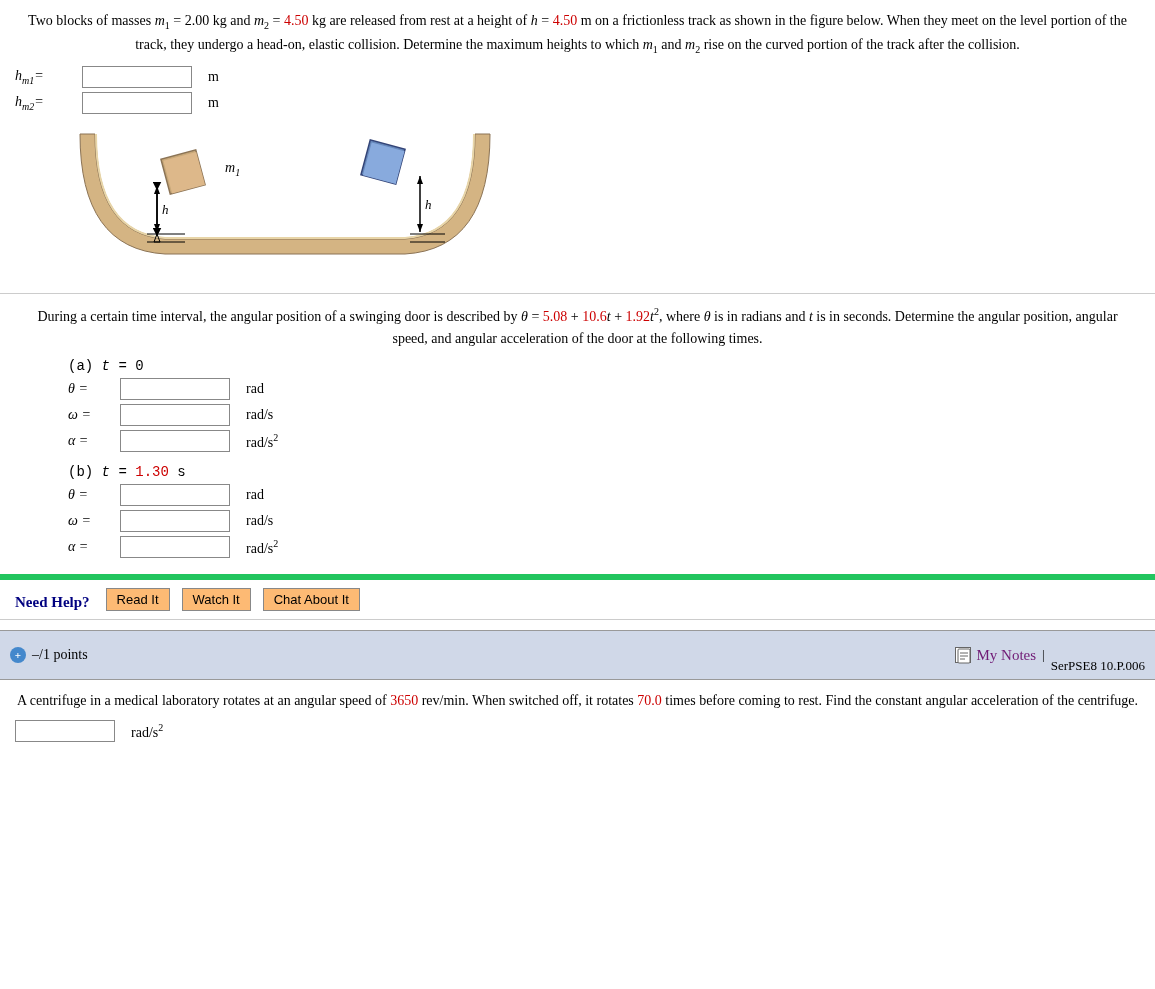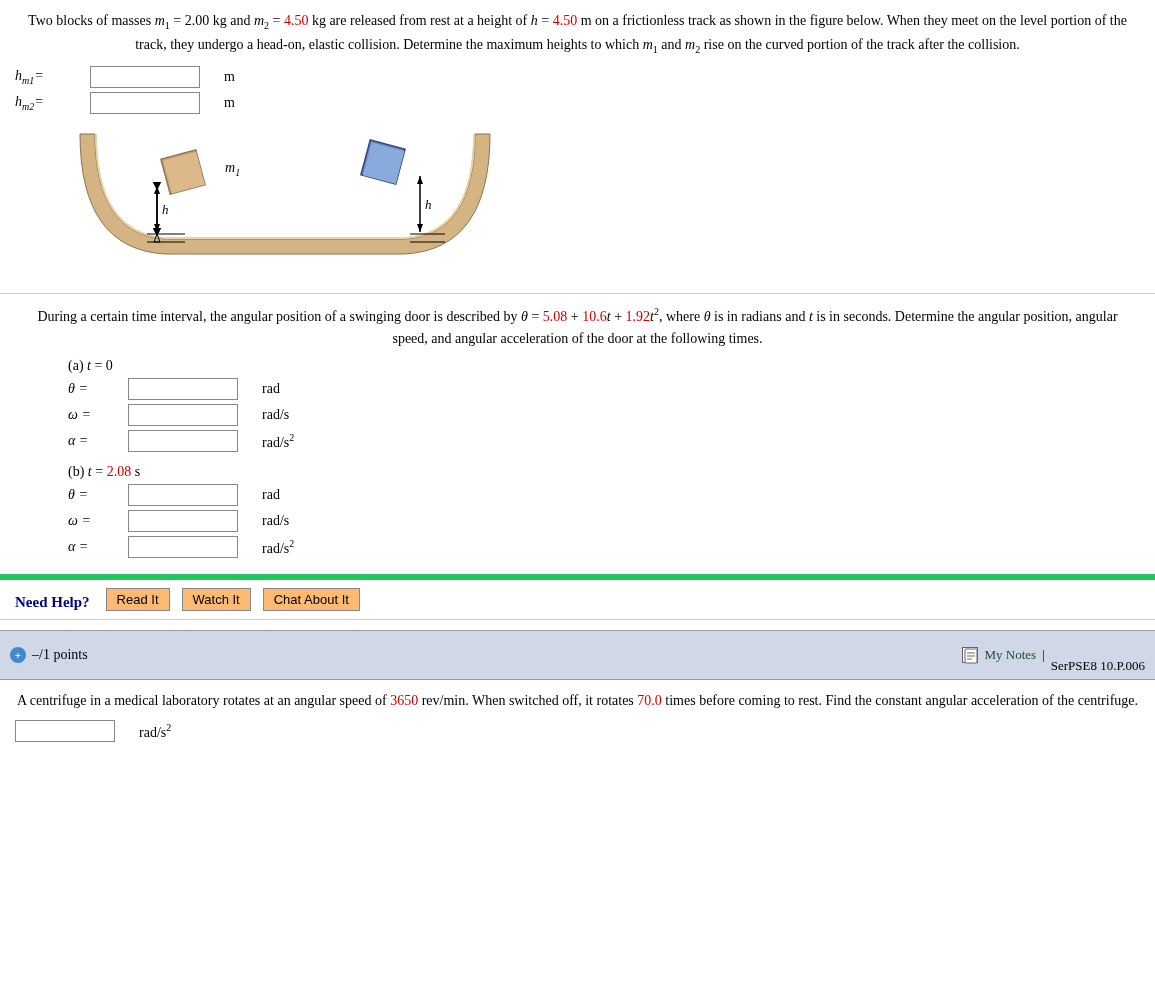--- a/index.html
+++ b/index.html
@@ -21,21 +21,21 @@
       margin-bottom: 8px;
       text-align: center;
     }
 
     .highlight-red { color: #cc0000; }
 
     .input-row {
       display: flex;
       align-items: center;
       margin: 4px 0;
-      gap: 20px;
+      gap: 12px;
     }
 
     .input-row label {
       min-width: 55px;
       font-style: italic;
     }
 
     input[type="text"] {
       width: 110px;
       height: 22px;
@@ -67,20 +67,21 @@
     .problem2-section {
       padding: 10px 28px;
     }
 
     .sub-part {
       margin: 6px 0 6px 40px;
     }
 
     .sub-part-label {
       margin-bottom: 4px;
+      font-family: Liberation Mono, monospace;
     }
 
     .need-help-bar {
       padding: 8px 15px;
       display: flex;
       align-items: flex-end;
       gap: 12px;
       border-top: 6px solid #22c55e;
     }
 
@@ -248,21 +249,21 @@
     </div>
     <div class="input-row">
       <label style="min-width:40px"><i>α</i> =</label>
       <input type="text" style="">
       <span class="unit-label">rad/s<sup>2</sup></span>
     </div>
   </div>
 
   <div class="sub-part" style="margin-top:12px;">
     <div class="sub-part-label">
-      (b) <i>t</i> = <span class="highlight-red">2.08</span> s
+      (b) <i>t</i> = <span class="highlight-red">1.30</span> s
     </div>
     <div class="input-row">
       <label style="min-width:40px"><i>θ</i> =</label>
       <input type="text" style="">
       <span class="unit-label">rad</span>
     </div>
     <div class="input-row">
       <label style="min-width:40px"><i>ω</i> =</label>
       <input type="text" style="">
       <span class="unit-label">rad/s</span>
@@ -291,21 +292,21 @@
   </div>
   <div class="points-right">
     <span class="notes-icon">
       <svg width="16" height="16" viewBox="0 0 16 16">
         <rect x="2" y="1" width="12" height="14" rx="1" fill="#fff" stroke="#666" stroke-width="1"></rect>
         <line x1="4" y1="5" x2="12" y2="5" stroke="#666" stroke-width="1"></line>
         <line x1="4" y1="8" x2="12" y2="8" stroke="#666" stroke-width="1"></line>
         <line x1="4" y1="11" x2="9" y2="11" stroke="#666" stroke-width="1"></line>
       </svg>
     </span>
-    <a href="#" style="color:#14532d; text-decoration:none; font-size:13px;">My Notes</a>
+    <a href="#" style="color:#701a75; text-decoration:none; font-size:15px;">My Notes</a>
     <span style="font-size:13px;">|</span>
     <span style="font-size:13px;margin-top:22px;">SerPSE8 10.P.006</span>
   </div>
 </div>
 
 <div class="problem3-section">
   <p class="problem-text">
     A centrifuge in a medical laboratory rotates at an angular speed of <span class="highlight-red">3650</span> rev/min. When switched off, it rotates <span class="highlight-red">70.0</span> times before coming to rest. Find the constant angular acceleration of the centrifuge.
   </p>
   <div class="input-row" style="margin-top:8px;">

